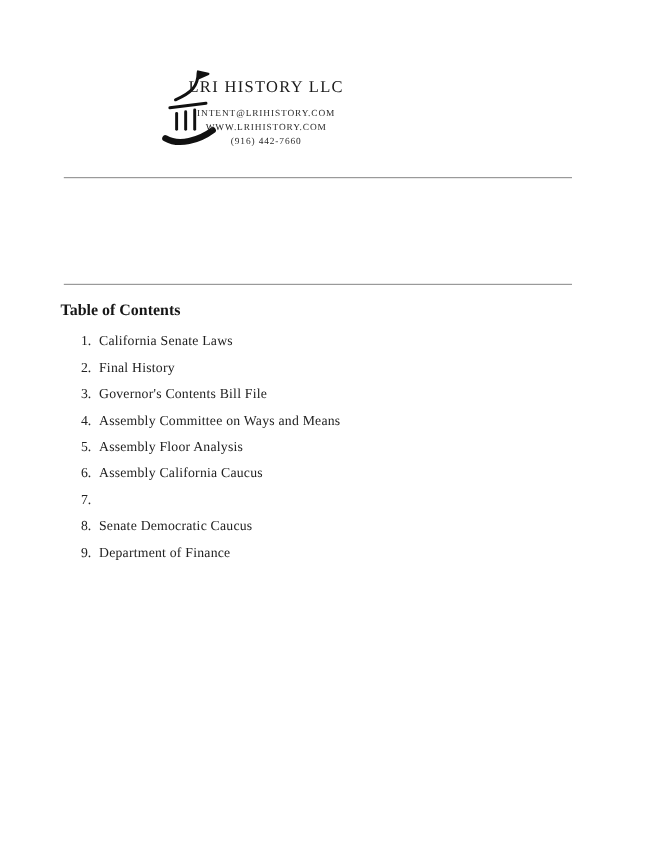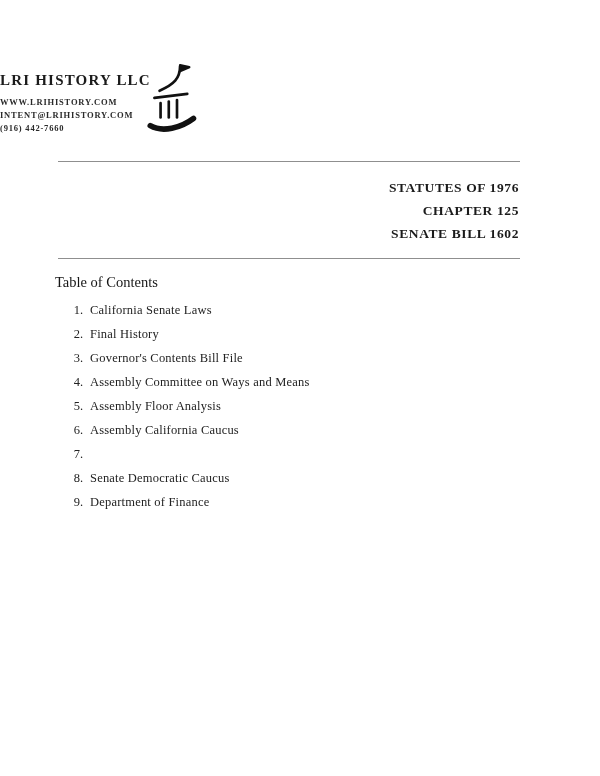--- a/index.html
+++ b/index.html
@@ -30,21 +30,21 @@
     top: 2px;
     width: 62px;
     height: 76px;
   }
   .logo svg { width: 100%; height: 100%; }
   .letterhead-text {
     position: absolute;
     left: 0;
     top: 12px;
     width: 484px;
-    font-weight: bold;
+    text-align: center;
   }
   .company-name {
     font-size: 15px;
     letter-spacing: 1.2px;
     color: #1b1b1b;
     margin-bottom: 7px;
   }
   .contact-line {
     font-size: 8.5px;
     letter-spacing: 0.8px;
@@ -77,21 +77,21 @@
     line-height: 23px;
     color: #1b1b1b;
   }
 
   
   .toc-title {
     position: absolute;
     top: 274px;
     left: 55px;
     font-size: 14.5px;
-    font-weight: normal;
+    font-weight: bold;
     color: #161616;
   }
   .toc-list {
     position: absolute;
     top: 303px;
     left: 68px;
     list-style: none;
   }
   .toc-item {
     display: flex;
@@ -127,34 +127,29 @@
 
         <path d="M14 40 L14 54" stroke-width="2.6"></path>
         <path d="M22 38.5 L22 54" stroke-width="2.6"></path>
         <path d="M30 37 L30 54" stroke-width="2.6"></path>
 
         <path d="M4 62 C 16 69, 34 64, 46 55" stroke-width="5.5"></path>
       </svg>
     </div>
     <div class="letterhead-text">
       <div class="company-name">LRI HISTORY LLC</div>
+      <div class="contact-line">INTENT@LRIHISTORY.COM</div>
       <div class="contact-line">WWW.LRIHISTORY.COM</div>
-      <div class="contact-line">INTENT@LRIHISTORY.COM</div>
       <div class="contact-line">(916) 442-7660</div>
     </div>
   </header>
 
   <div class="rule rule-1"></div>
   <div class="rule rule-2"></div>
 
-  <div class="doc-ref">
-    <div class="ref-line">STATUTES OF 1976</div>
-    <div class="ref-line">CHAPTER  125</div>
-    <div class="ref-line">SENATE BILL 1602</div>
-  </div>
 
   <h2 class="toc-title">Table of Contents</h2>
 
   <ol class="toc-list">
     <li class="toc-item">
       <span class="toc-num">1.</span>
       <span class="toc-label">California Senate Laws</span>
     </li>
     <li class="toc-item">
       <span class="toc-num">2.</span>

